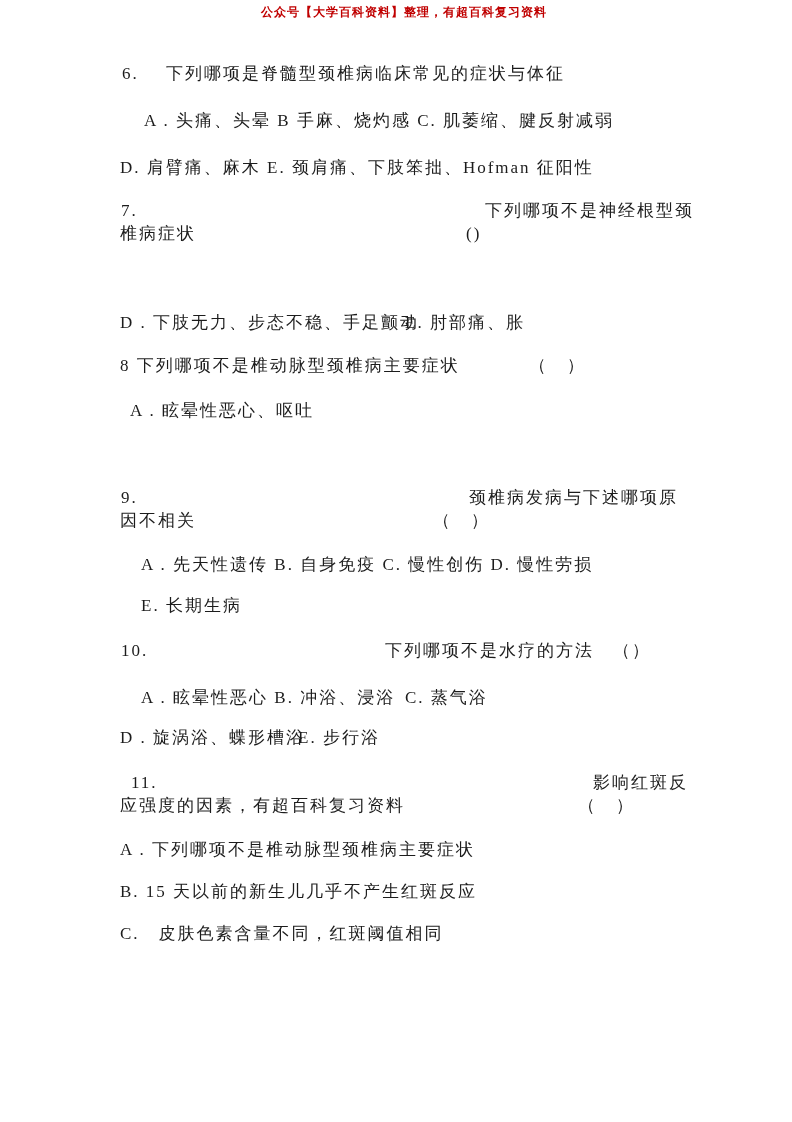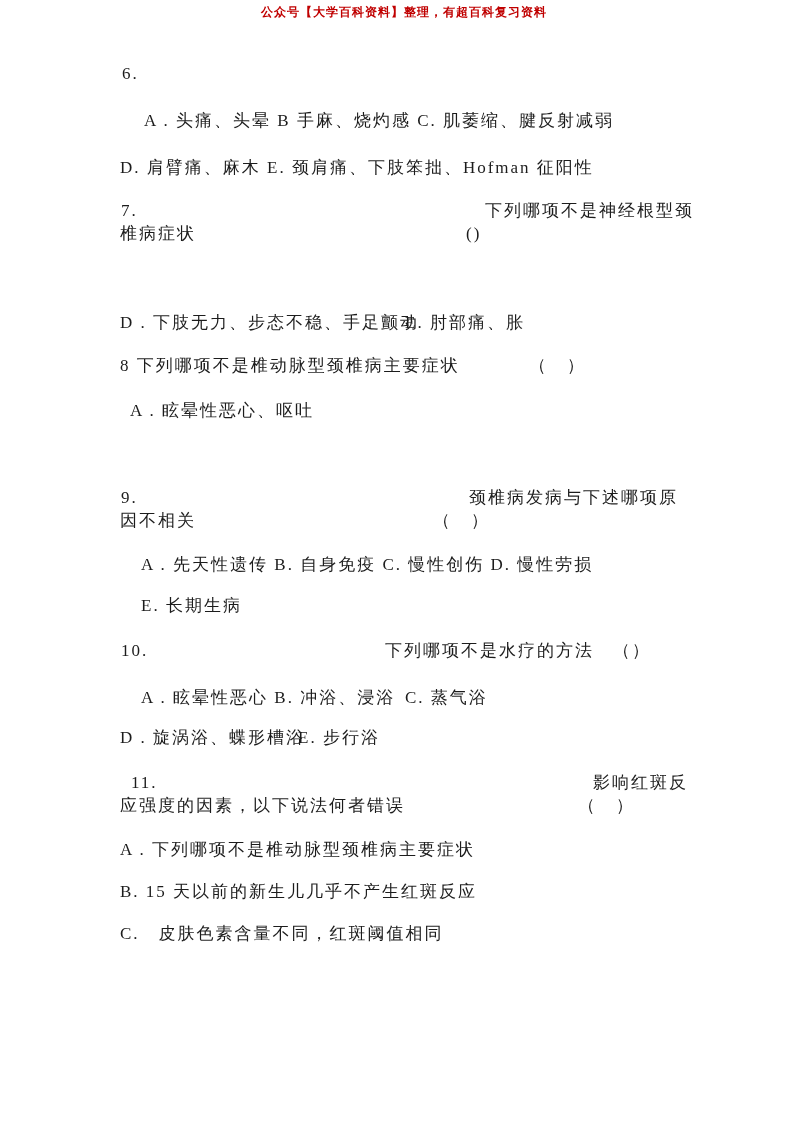--- a/index.html
+++ b/index.html
@@ -46,20 +46,21 @@
 </style>
 </head>
 <body>
 
 <div class="page">
 
   <div class="hdr">公众号【大学百科资料】整理，有超百科复习资料</div>
 
   <div class="ln" style="top:63px">
     <span class="seg" style="left:114px">6.</span>
+    <span class="seg" style="left:158px">下列哪项是脊髓型颈椎病临床常见的症状与体征</span>
   </div>
   <div class="ln" style="top:110px">
     <span class="seg" style="left:136px">A . 头痛、头晕 B 手麻、烧灼感 C. 肌萎缩、腱反射减弱</span>
   </div>
   <div class="ln" style="top:157px">
     <span class="seg" style="left:112px">D. 肩臂痛、麻木 E. 颈肩痛、下肢笨拙、Hofman 征阳性</span>
   </div>
 
   <div class="ln" style="top:200px">
     <span class="seg" style="left:113px">7.</span>
@@ -108,21 +109,21 @@
   <div class="ln" style="top:727px">
     <span class="seg" style="left:112px">D . 旋涡浴、蝶形槽浴</span>
     <span class="seg" style="left:290px">E. 步行浴</span>
   </div>
 
   <div class="ln" style="top:772px">
     <span class="seg" style="left:123px">11.</span>
     <span class="seg" style="right:112px">影响红斑反</span>
   </div>
   <div class="ln" style="top:795px">
-    <span class="seg" style="left:112px">应强度的因素，以下说法何者错误</span>
+    <span class="seg" style="left:112px">应强度的因素，有超百科复习资料</span>
     <span class="seg" style="left:570px">（　）</span>
   </div>
   <div class="ln" style="top:839px">
     <span class="seg" style="left:112px">A . 下列哪项不是椎动脉型颈椎病主要症状</span>
   </div>
   <div class="ln" style="top:881px">
     <span class="seg" style="left:112px">B. 15 天以前的新生儿几乎不产生红斑反应</span>
   </div>
   <div class="ln" style="top:923px">
     <span class="seg" style="left:112px">C.　皮肤色素含量不同，红斑阈值相同</span>

